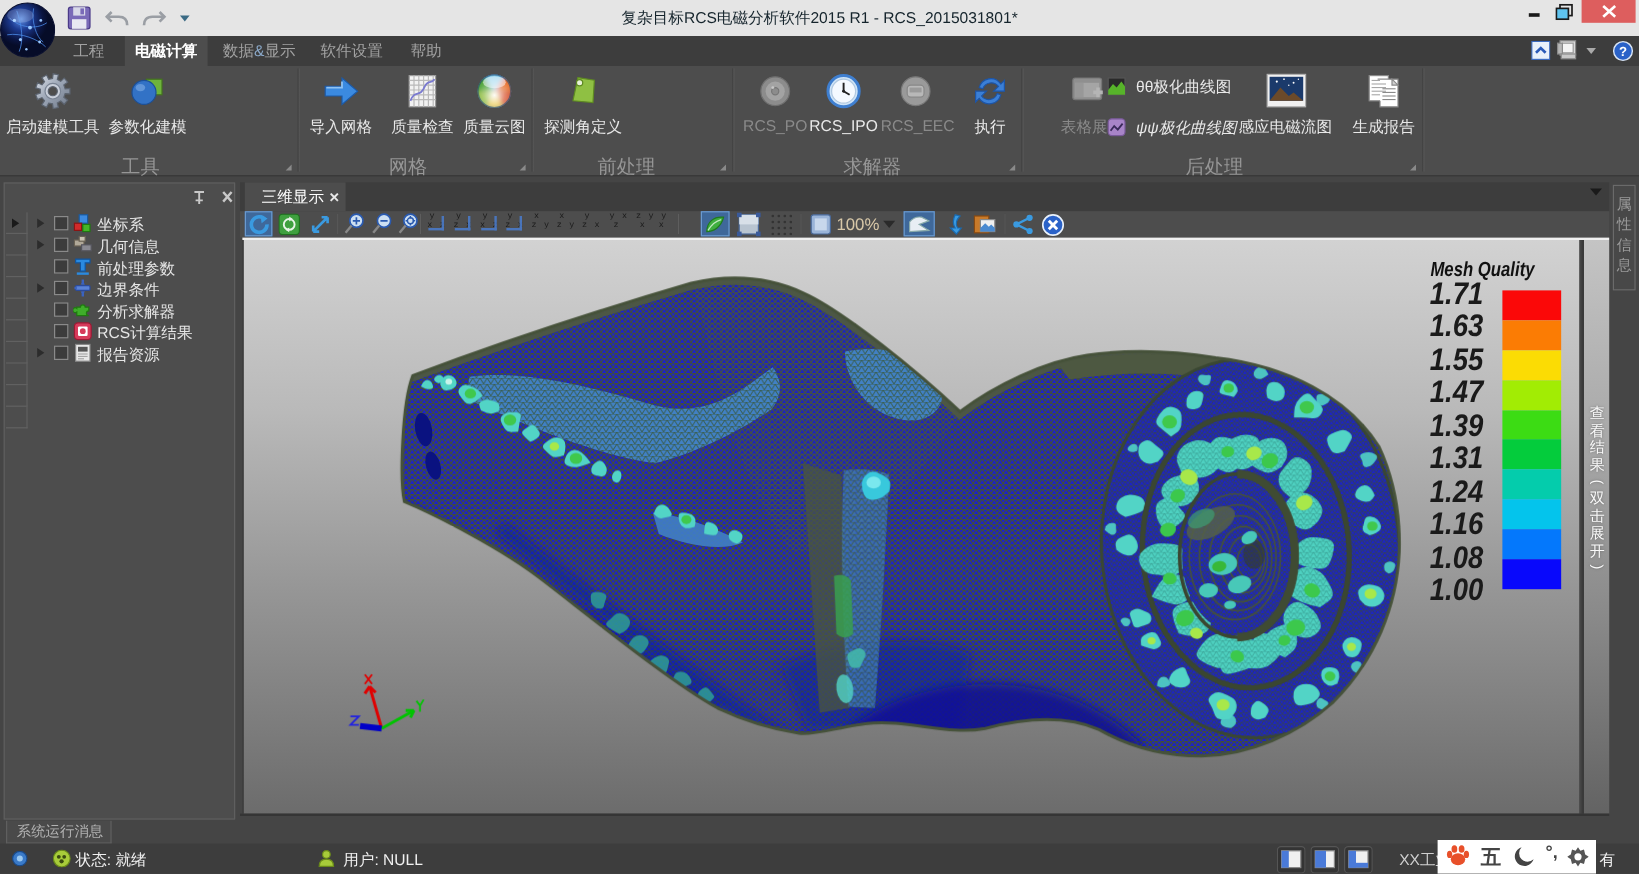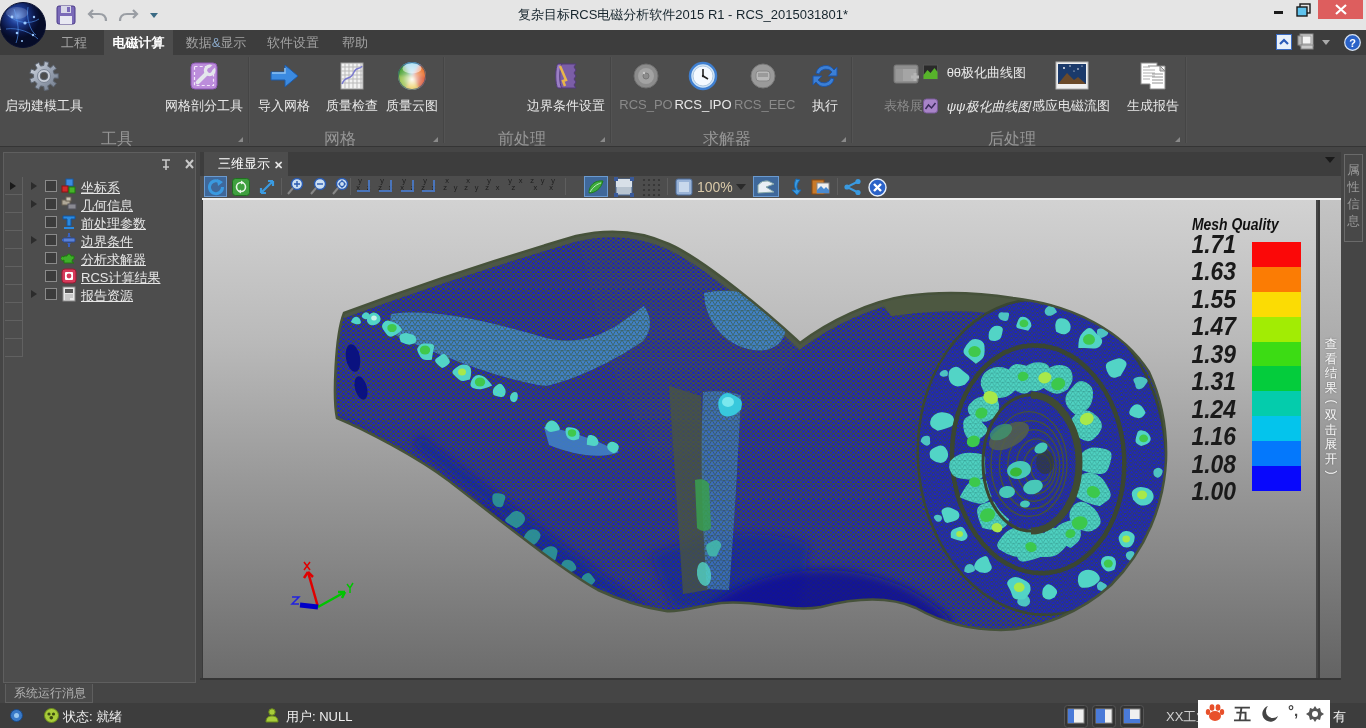--- a/index.html
+++ b/index.html
@@ -40,21 +40,21 @@
     line-height:23px; padding-left:8px; }
   .trow { position:absolute; left:0; width:191px; height:18px; }
   .rowhdr { position:absolute; left:0; top:0; width:18px; height:18px;
     border-right:1px solid #616161; border-bottom:1px solid #616161; }
   .exp { position:absolute; left:26px; top:5px; width:0; height:0;
     border-top:4px solid transparent; border-bottom:4px solid transparent;
     border-left:6px solid #2c2c2c; }
   .cbx { position:absolute; left:40px; top:3px; width:12px; height:12px;
     background:#3c3c3c; border:1px solid #8a8a8a; }
   .ticon { position:absolute; left:56px; top:1px; width:16px; height:16px; }
-  .tlabel { position:absolute; left:76px; top:2px; font-size:13px; color:#e6e6e6; white-space:nowrap;text-decoration:underline; }
+  .tlabel { position:absolute; left:76px; top:2px; font-size:13px; color:#e6e6e6; white-space:nowrap; }
   
   #dtab { position:absolute; left:204px; top:152px; width:84px; height:24px; background:#4d4d4d;
     color:#fff; font-size:13px; line-height:24px; padding-left:14px; }
   #dtabrow { position:absolute; left:200px; top:152px; width:1141px; height:24px; background:#3d3d3d; }
   #toolbar { position:absolute; left:200px; top:176px; width:1141px; height:22px; background:#4d4d4d; }
   #vptop { position:absolute; left:202px; top:198px; width:1139px; height:2px; background:#f0f0f0; }
   #viewport { position:absolute; left:202px; top:200px; width:1114px; height:478px;
     background:linear-gradient(180deg,#d2d2d2 0%,#b9b9b9 30%,#979797 60%,#6c6c6c 100%);
     border-left:1px solid #3a3a3a; }
   #rstrip { position:absolute; left:1318px; top:200px; width:23px; height:478px;
@@ -190,32 +190,27 @@
               <stop offset="0.5" stop-color="#9aa4b4"></stop>
         <stop offset="1" stop-color="#6e7888"></stop>
             </linearGradient>
           </defs>
       <path d="M30.3,13.7 L30.3,18.3 L26.3,18.0 L25.2,21.1 L28.4,23.5 L25.5,26.9 L22.6,24.2 L19.8,25.8 L20.7,29.7 L16.3,30.5 L15.8,26.5 L12.6,25.9 L10.8,29.5 L6.9,27.3 L9.1,23.9 L7.0,21.4 L3.3,23.0 L1.8,18.8 L5.6,17.6 L5.6,14.4 L1.8,13.2 L3.3,9.0 L7.0,10.6 L9.1,8.1 L6.9,4.7 L10.8,2.5 L12.6,6.1 L15.8,5.5 L16.3,1.5 L20.7,2.3 L19.8,6.2 L22.6,7.8 L25.5,5.1 L28.4,8.5 L25.2,10.9 L26.3,14.0 Z" fill="url(#ggr)" stroke="#5c6470" stroke-width="1"></path>
       <circle cx="16" cy="16" r="6.5" fill="#c9cfda" stroke="#7a8494"></circle>
       <circle cx="16" cy="16" r="3.8" fill="#4d4d4d" stroke="#5c6470"></circle>
         </svg></div>
     <div class="tx">启动建模工具</div>
   </div>
-  <div class="rbtn" style="left:162px;width:84px;">
-    <div class="ic"><svg width="32" height="32" viewBox="0 0 32 32">
-      <rect x="3" y="3" width="26" height="26" rx="4" fill="#bc8ddb" stroke="#9059b8"></rect>
-      <rect x="6.5" y="6.5" width="19" height="19" fill="none" stroke="#f3e7fa" stroke-width="1.2" stroke-dasharray="3 2.2"></rect>
-      <g transform="rotate(45 16 16)">
-        <path d="M16 11 L16 24.5" stroke="#e4e6ec" stroke-width="4"></path>
-        <circle cx="16" cy="25" r="2" fill="#e4e6ec"></circle>
-        <circle cx="16" cy="8" r="4.2" fill="none" stroke="#e4e6ec" stroke-width="3.4"></circle>
-        <rect x="14.3" y="1.5" width="3.4" height="5" fill="#bc8ddb"></rect>
-      </g>
-        </svg></div>
-    <div class="tx">网格剖分工具</div>
+  <div class="rbtn" style="left:88px;width:70px;">
+    <div class="ic"><svg width="32" height="32" viewBox="0 0 32 32">
+      <rect x="15" y="6" width="13" height="13" fill="#6eb33c" stroke="#44731f"></rect>
+      <circle cx="13" cy="17" r="10" fill="#3272c6" stroke="#1c4f96"></circle>
+      <ellipse cx="10" cy="13" rx="4" ry="3" fill="#6d9fdd" opacity="0.8"></ellipse>
+        </svg></div>
+    <div class="tx">参数化建模</div>
   </div>
 
   <div class="rbtn" style="left:255px;width:58px;">
     <div class="ic"><svg width="32" height="32" viewBox="0 0 32 32">
       <path d="M3 12 L17 12 L17 5 L30 16 L17 27 L17 20 L3 20 Z" fill="#3b8ae0" stroke="#1c5aa8"></path>
       <path d="M4 13 L17 13 L17 8" fill="none" stroke="#8fc2f2" stroke-width="1.5"></path>
         </svg></div>
     <div class="tx">导入网格</div>
   </div>
   <div class="rbtn" style="left:323px;width:58px;">
@@ -254,27 +249,26 @@
       <path d="M16 16 L23 29 A16 16 0 0 1 9 29 Z" fill="#e8c23a"></path>
       <path d="M16 16 L9 29 A16 16 0 0 1 0 16 Z" fill="#8aba34"></path>
       </g>
       <circle cx="16" cy="16" r="14" fill="url(#rbw)"></circle>
       <ellipse cx="16" cy="8.5" rx="9.5" ry="5" fill="#ffffff" opacity="0.5"></ellipse>
       <circle cx="16" cy="16" r="13.6" fill="none" stroke="#2a4a6a" stroke-width="1" opacity="0.6"></circle>
         </svg></div>
     <div class="tx">质量云图</div>
   </div>
 
-  <div class="rbtn" style="left:524px;width:84px;">
-    <div class="ic"><svg width="32" height="32" viewBox="0 0 32 32">
-      <path d="M8 4 H26 L24 7 L26 10 L24 13 L26 16 L24 19 L26 22 L24 25 L26 28 H8 Z" fill="#7b5ea7" stroke="#523a78"></path>
-      <path d="M8 4 C5 6 5 26 8 28 L12 28 C9 26 9 6 12 4 Z" fill="#9b7fc4" stroke="#523a78"></path>
-      <path d="M10 6 L16 20 L13 21 L15 26" fill="none" stroke="#e8b64a" stroke-width="2.5"></path>
-        </svg></div>
-    <div class="tx">边界条件设置</div>
+  <div class="rbtn" style="left:450px;width:72px;">
+    <div class="ic"><svg width="32" height="32" viewBox="0 0 32 32">
+      <path d="M14 4 L27 9 L22 27 L6 22 Z" fill="#8fc043" stroke="#5e8a22" transform="rotate(-12 16 16)"></path>
+      <circle cx="13" cy="9" r="2.6" fill="#e8f2d8" stroke="#5e8a22"></circle>
+        </svg></div>
+    <div class="tx">探测角定义</div>
   </div>
 
   <div class="rbtn" style="left:617px;width:58px;">
     <div class="ic"><svg width="32" height="32" viewBox="0 0 32 32">
       <circle cx="16" cy="16" r="12" fill="#8c8c8c" stroke="#6f6f6f"></circle>
       <circle cx="16" cy="16" r="8" fill="#a3a3a3"></circle>
       <circle cx="16" cy="16" r="3" fill="#8c8c8c" stroke="#777"></circle>
       <circle cx="14" cy="13" r="1.2" fill="#c8c8c8"></circle>
         </svg></div>
     <div class="tx dis">RCS_PO</div>

